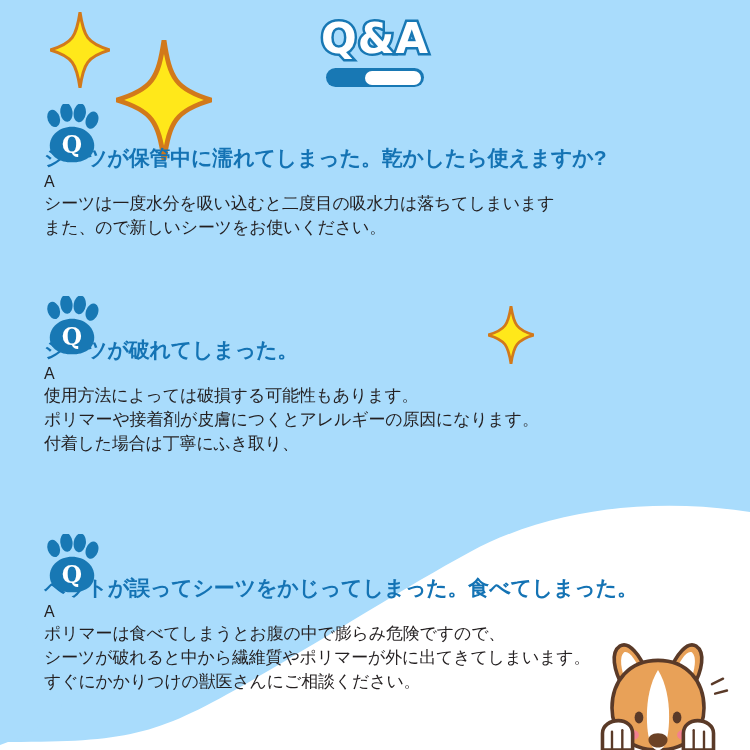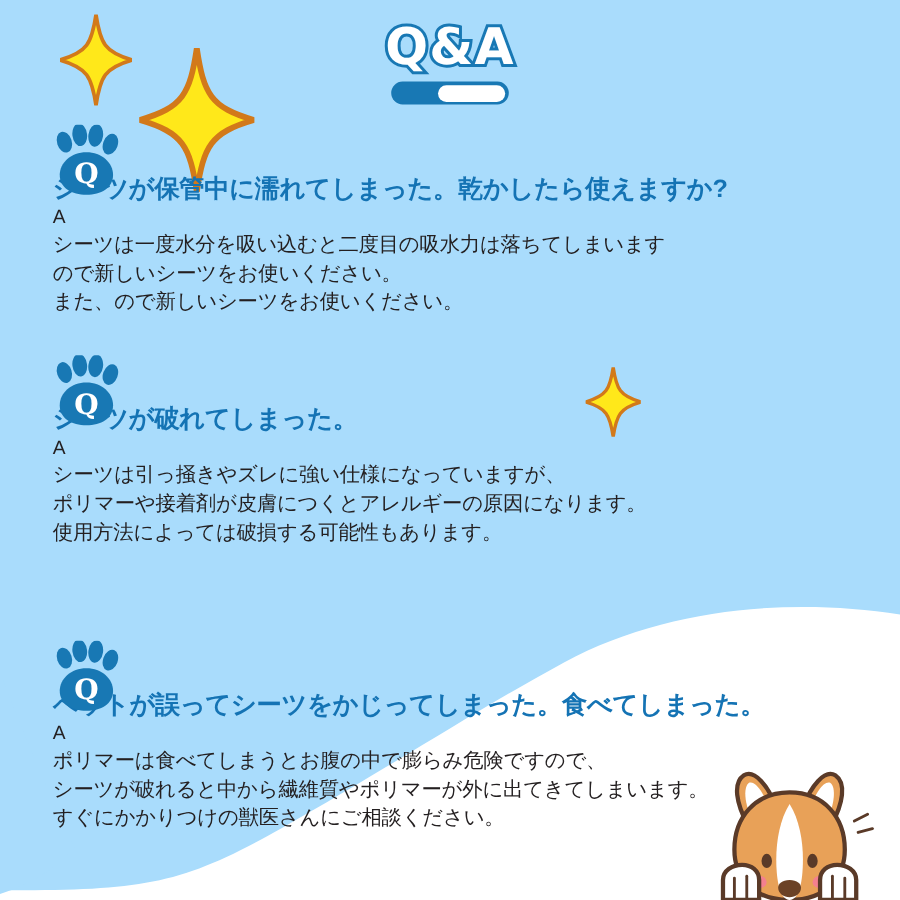--- a/index.html
+++ b/index.html
@@ -176,42 +176,41 @@
       <ellipse cx="64" cy="16" rx="11" ry="17" fill="#1878b4" transform="rotate(8 64 16)"></ellipse>
       <ellipse cx="86" cy="29" rx="11" ry="16" fill="#1878b4" transform="rotate(20 86 29)"></ellipse>
       <path d="M50 41 C73 41 90 57 90 75 C90 95 72 105 50 105 C28 105 10 95 10 75 C10 57 27 41 50 41 Z" fill="#1878b4"></path>
       <text x="50" y="88" text-anchor="middle" font-family="DejaVu Serif, serif" font-size="42" font-weight="bold" fill="#ffffff">Q</text>
     </svg>
     <div class="q-text-wrap">
       <div class="question">シーツが保管中に濡れてしまった。乾かしたら使えますか?</div>
       <div class="answer-label">A</div>
       <div class="answer-body">
         <div>シーツは一度水分を吸い込むと二度目の吸水力は落ちてしまいます</div>
-        <div>ので新しいシーツをお使いください。</div>
         <div>また、ので新しいシーツをお使いください。</div>
       </div>
     </div>
   </div>
 
   <div class="qa-block" id="qa-2">
     <svg class="paw" viewBox="0 0 100 108" xmlns="http://www.w3.org/2000/svg">
       <ellipse cx="17" cy="26" rx="11" ry="16" fill="#1878b4" transform="rotate(-18 17 26)"></ellipse>
       <ellipse cx="40" cy="15" rx="11" ry="17" fill="#1878b4" transform="rotate(-7 40 15)"></ellipse>
       <ellipse cx="64" cy="16" rx="11" ry="17" fill="#1878b4" transform="rotate(8 64 16)"></ellipse>
       <ellipse cx="86" cy="29" rx="11" ry="16" fill="#1878b4" transform="rotate(20 86 29)"></ellipse>
       <path d="M50 41 C73 41 90 57 90 75 C90 95 72 105 50 105 C28 105 10 95 10 75 C10 57 27 41 50 41 Z" fill="#1878b4"></path>
       <text x="50" y="88" text-anchor="middle" font-family="DejaVu Serif, serif" font-size="42" font-weight="bold" fill="#ffffff">Q</text>
     </svg>
     <div class="q-text-wrap">
       <div class="question">シーツが破れてしまった。</div>
       <div class="answer-label">A</div>
       <div class="answer-body">
-        <div>シーツは引っ掻きやズレに強い仕様になっていますが、</div>
+        <div>使用方法によっては破損する可能性もあります。</div>
         <div>ポリマーや接着剤が皮膚につくとアレルギーの原因になります。</div>
-        <div>使用方法によっては破損する可能性もあります。</div>
+        <div>付着した場合は丁寧にふき取り、</div>
       </div>
     </div>
   </div>
 
   <div class="qa-block" id="qa-3">
     <svg class="paw" viewBox="0 0 100 108" xmlns="http://www.w3.org/2000/svg">
       <ellipse cx="17" cy="26" rx="11" ry="16" fill="#1878b4" transform="rotate(-18 17 26)"></ellipse>
       <ellipse cx="40" cy="15" rx="11" ry="17" fill="#1878b4" transform="rotate(-7 40 15)"></ellipse>
       <ellipse cx="64" cy="16" rx="11" ry="17" fill="#1878b4" transform="rotate(8 64 16)"></ellipse>
       <ellipse cx="86" cy="29" rx="11" ry="16" fill="#1878b4" transform="rotate(20 86 29)"></ellipse>

